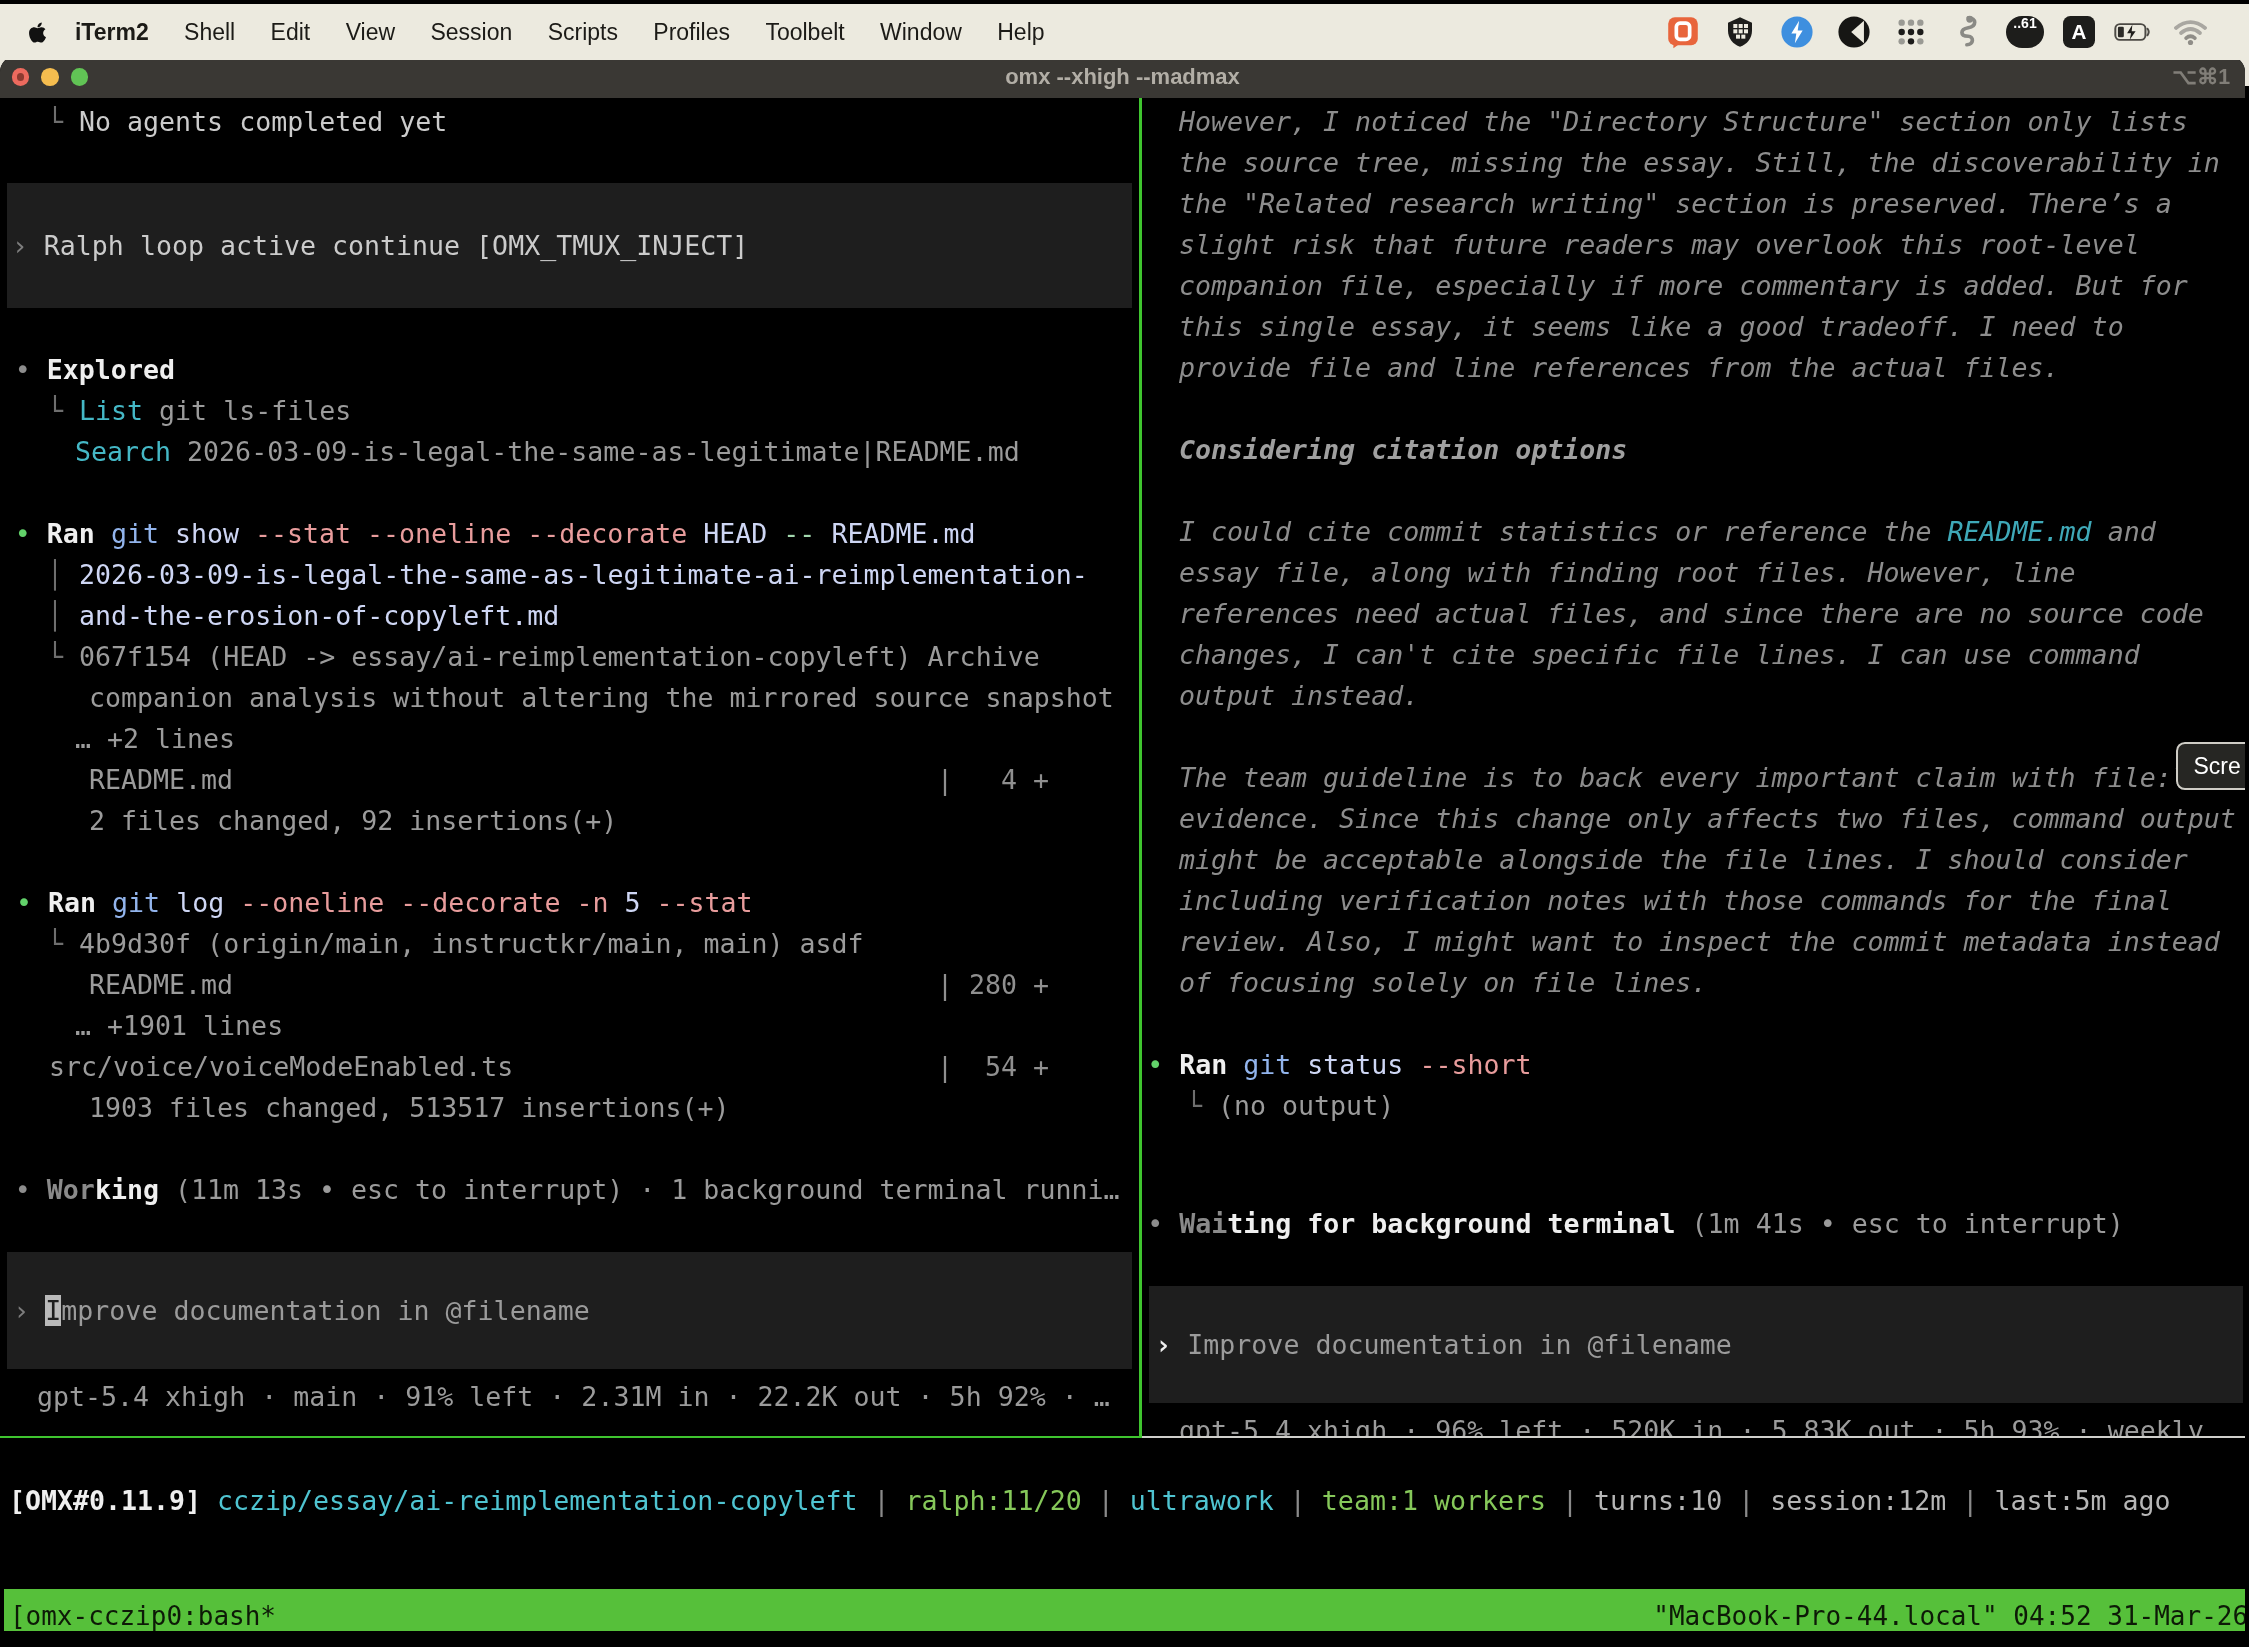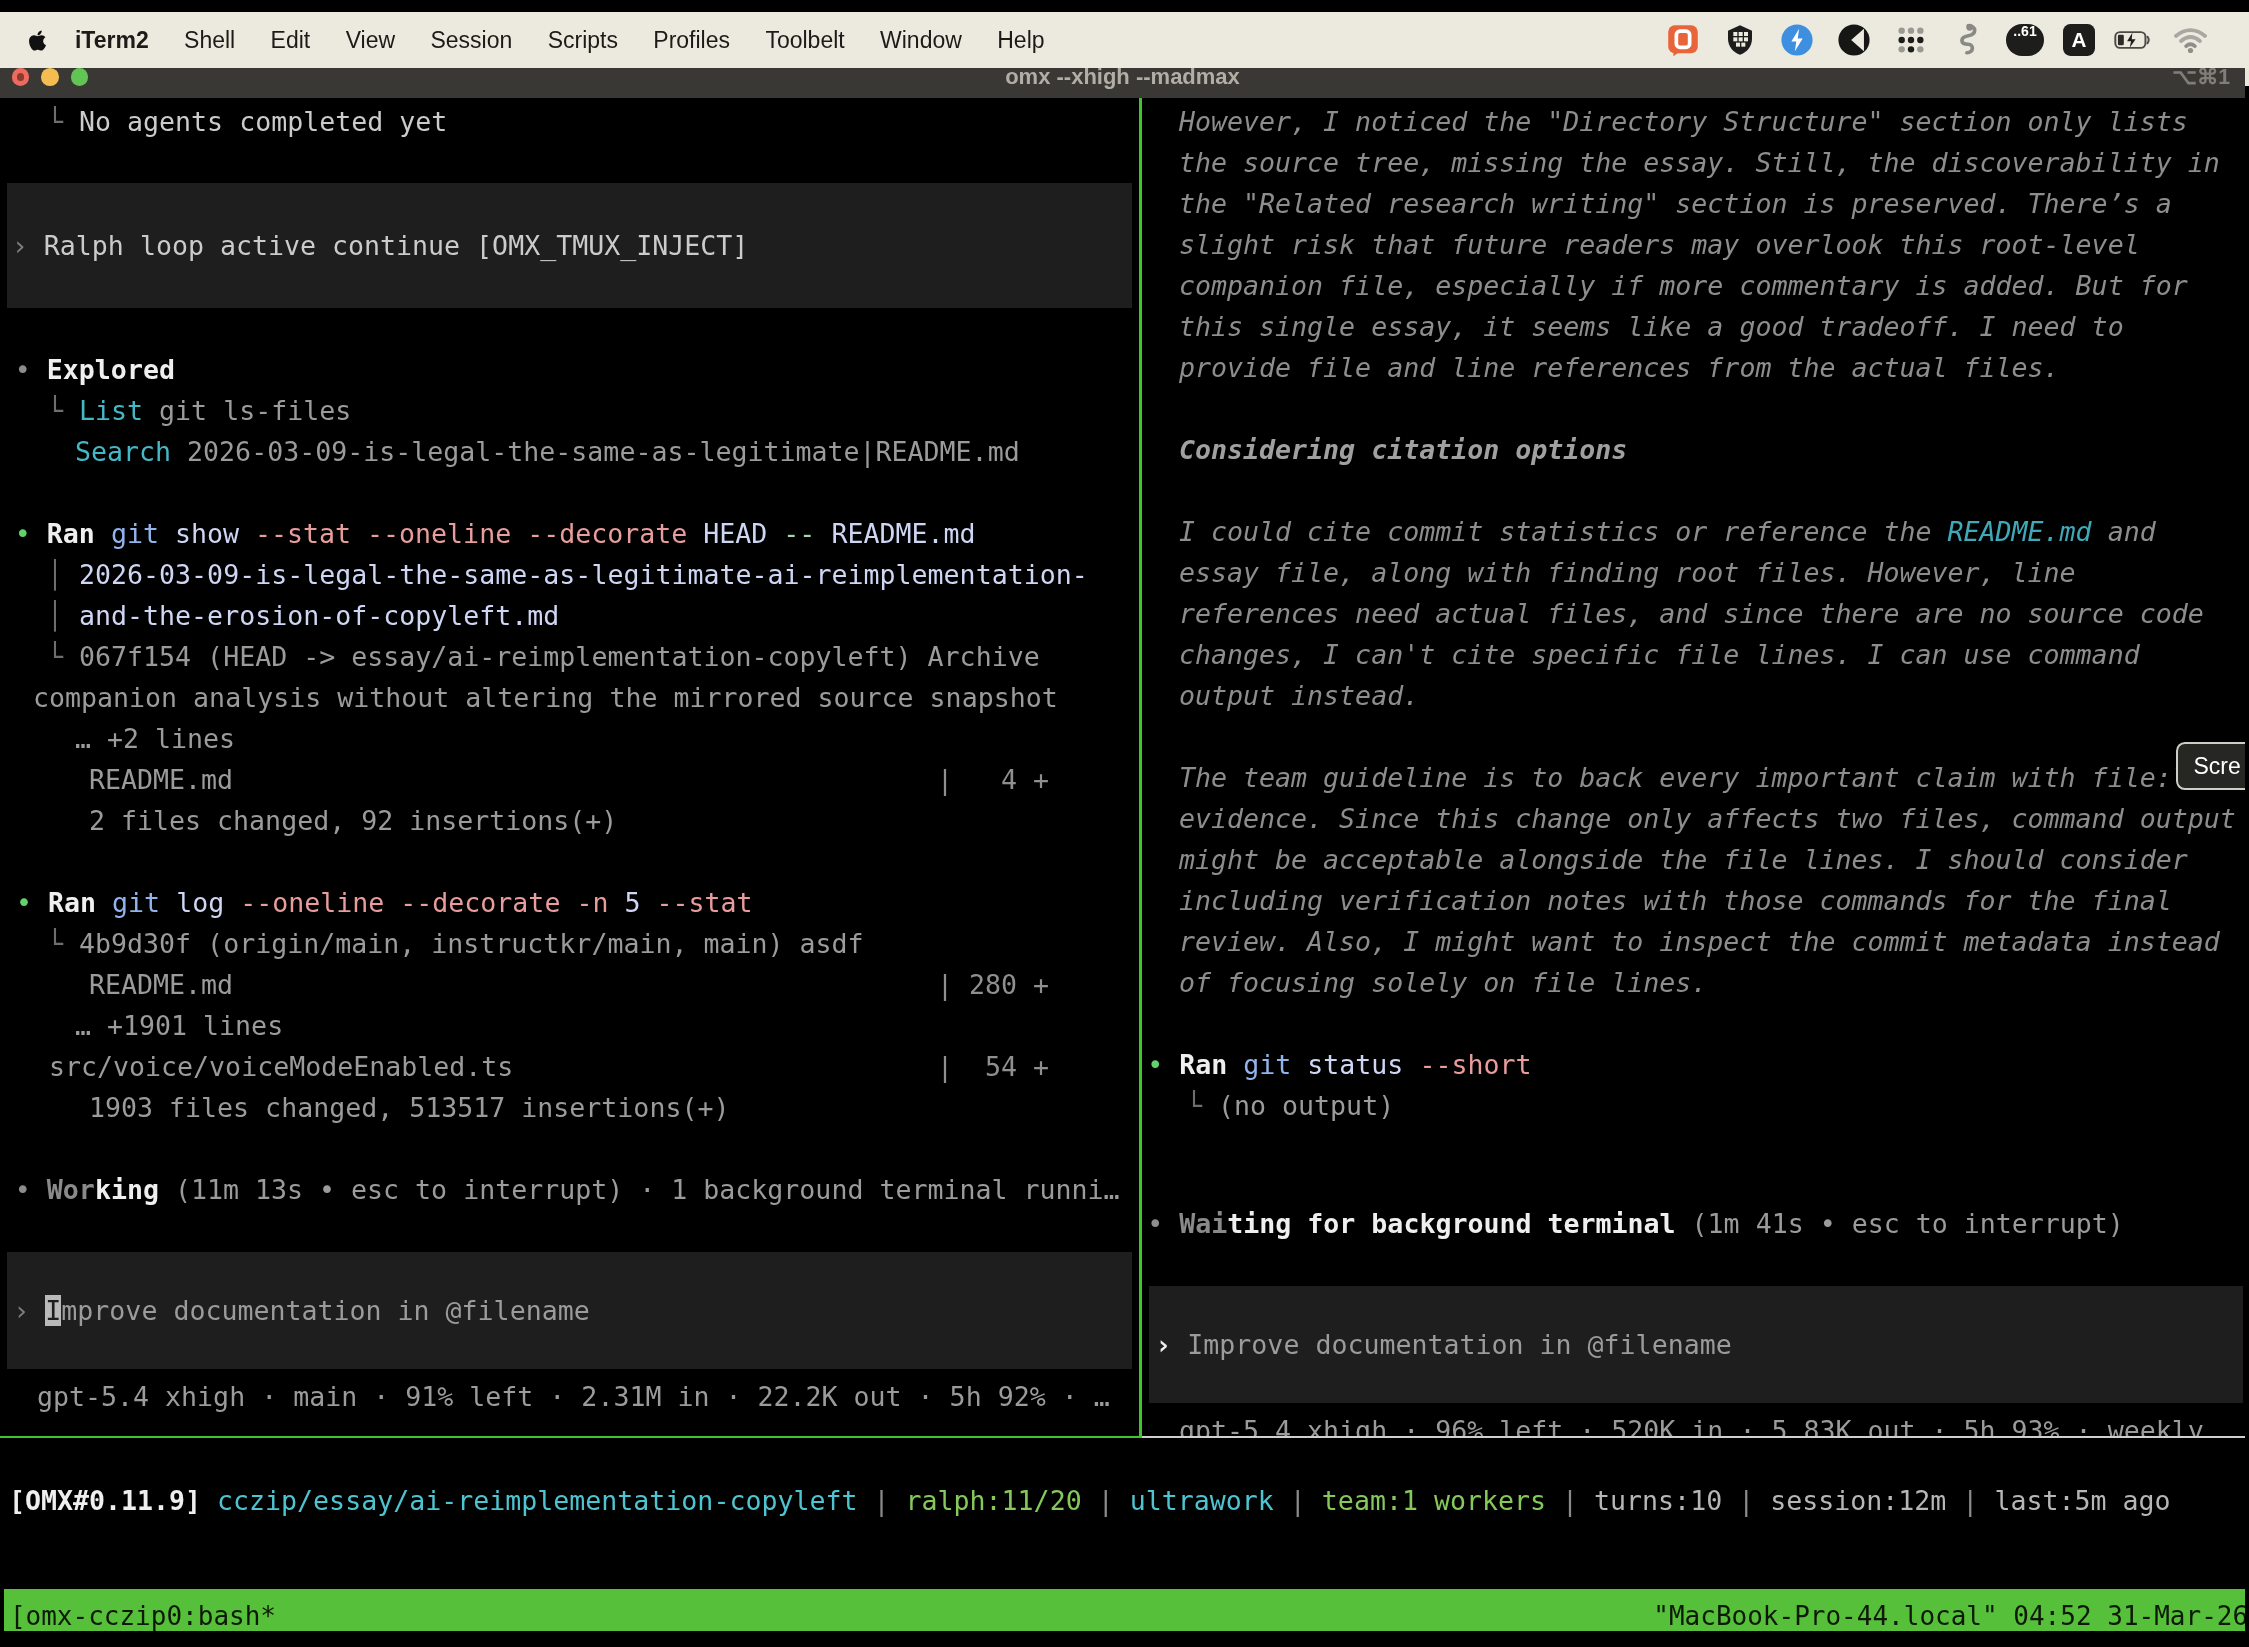--- a/index.html
+++ b/index.html
@@ -1,19 +1,19 @@
 <!DOCTYPE html>
 <html style="font-size:11.8px"><head>
 <meta charset="utf-8">
 <style>
   html,body{margin:0;padding:0;width:2250px;height:1648px;overflow:hidden;background:#000;}
   body{font-family:"DejaVu Sans Mono",monospace;}
 
   
-  .menubar{position:absolute;top:12px;left:0;width:2250px;height:56px;background:#eceadf;
+  .menubar{position:absolute;top:4px;left:0;width:2250px;height:56px;background:#eceadf;
     display:flex;align-items:center;font-family:"Liberation Sans",sans-serif;
     font-size:23px;color:#1c1b17;z-index:5;}
   .apple{margin-left:28px;margin-right:10.3px;display:flex;align-items:center;}
   .mitem{padding:0 17.7px;}
   .mitem.bold{font-weight:bold;}
   .tray{position:absolute;right:41px;top:0;height:56px;display:flex;align-items:center;gap:19px;}
   .ticon{display:flex;align-items:center;justify-content:center;width:38px;height:38px;}
   .badge-blob{background:#1d1d1b;color:#fff;border-radius:16px;width:38px;height:32px;
     display:flex;align-items:flex-end;justify-content:center;font-size:14px;font-weight:bold;padding-bottom:17px;box-sizing:border-box;}
   .a-tile{background:#1d1d1b;color:#fff;border-radius:7.4px;width:32px;height:32px;
@@ -199,21 +199,21 @@
         </div>
         <div style="height: 41px;"></div>
         <div class="tline" style="padding-left: 14.8px;"><span class="s-dimdot">• </span><span class="s-boldw">Explored</span></div>
         <div class="tline" style="padding-left: 47px;"><span class="s-tree">└ </span><span class="s-cyan">List</span><span class="s-g"> git ls-files</span></div>
         <div class="tline" style="padding-left: 75px;"><span class="s-cyan">Search</span><span class="s-g"> 2026-03-09-is-legal-the-same-as-legitimate|README.md</span></div>
         <div style="height: 41px;"></div>
         <div class="tline" style="padding-left: 14.8px;"><span class="s-gdot">• </span><span class="s-boldw">Ran </span><span class="s-blue">git </span><span class="s-lav">show </span><span class="s-pink">--stat --oneline --decorate </span><span class="s-lav">HEAD </span><span class="s-grn">-- </span><span class="s-lav">README.md</span></div>
         <div class="tline" style="padding-left: 47px;"><span class="s-tree">│ </span><span class="s-lav">2026-03-09-is-legal-the-same-as-legitimate-ai-reimplementation-</span></div>
         <div class="tline" style="padding-left: 47px;"><span class="s-tree">│ </span><span class="s-lav">and-the-erosion-of-copyleft.md</span></div>
         <div class="tline" style="padding-left: 47px;"><span class="s-tree">└ </span><span class="s-g">067f154 (HEAD -&gt; essay/ai-reimplementation-copyleft) Archive</span></div>
-        <div class="tline" style="padding-left: 33px;"><span class="s-g">companion analysis without altering the mirrored source snapshot</span></div>
+        <div class="tline" style="padding-left: 89px;"><span class="s-g">companion analysis without altering the mirrored source snapshot</span></div>
         <div class="tline" style="padding-left: 75px;"><span class="s-g">… +2 lines</span></div>
         <div class="tline" style="padding-left: 89px;"><span class="s-g">README.md</span><span class="stat-right">|   4 +</span></div>
         <div class="tline" style="padding-left: 89px;"><span class="s-g">2 files changed, 92 insertions(+)</span></div>
         <div style="height: 41px;"></div>
         <div class="tline" style="padding-left: 16px;"><span class="s-gdot">• </span><span class="s-boldw">Ran </span><span class="s-blue">git </span><span class="s-lav">log </span><span class="s-pink">--oneline --decorate </span><span class="s-pink">-n </span><span class="s-lav">5 </span><span class="s-pink">--stat</span></div>
         <div class="tline" style="padding-left: 47px;"><span class="s-tree">└ </span><span class="s-g">4b9d30f (origin/main, instructkr/main, main) asdf</span></div>
         <div class="tline" style="padding-left: 89px;"><span class="s-g">README.md</span><span class="stat-right">| 280 +</span></div>
         <div class="tline" style="padding-left: 75px;"><span class="s-g">… +1901 lines</span></div>
         <div class="tline" style="padding-left: 49px;"><span class="s-g">src/voice/voiceModeEnabled.ts</span><span class="stat-right">|  54 +</span></div>
         <div class="tline" style="padding-left: 89px;"><span class="s-g">1903 files changed, 513517 insertions(+)</span></div>

